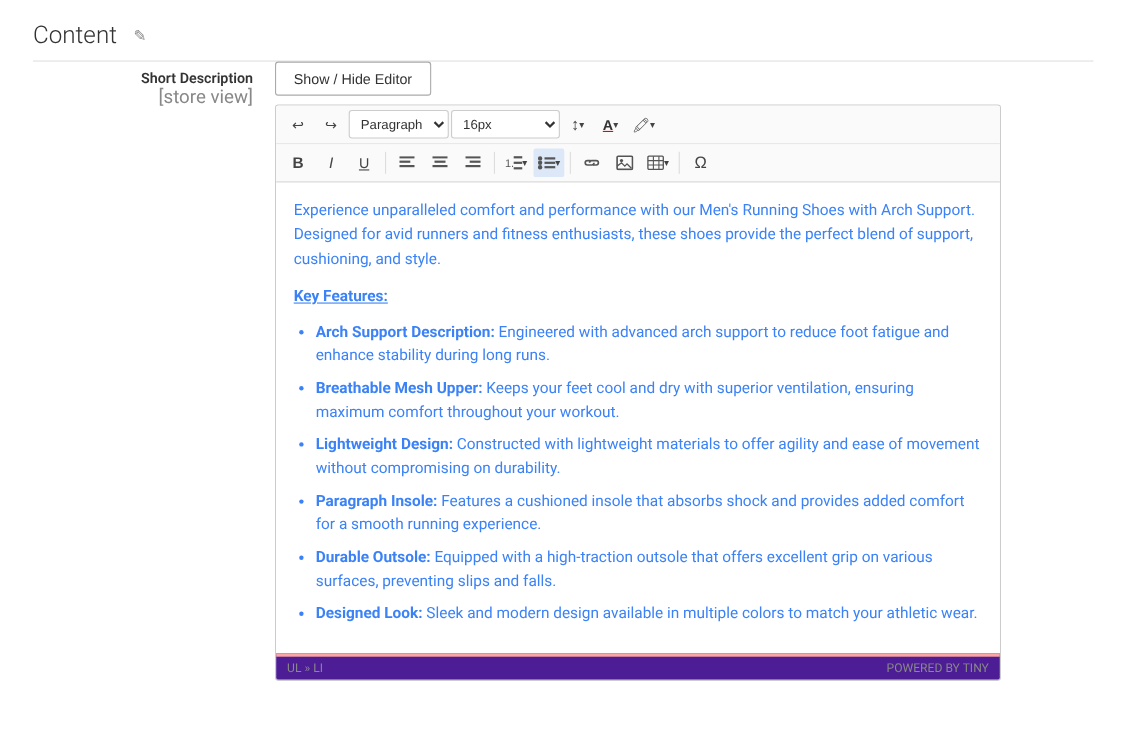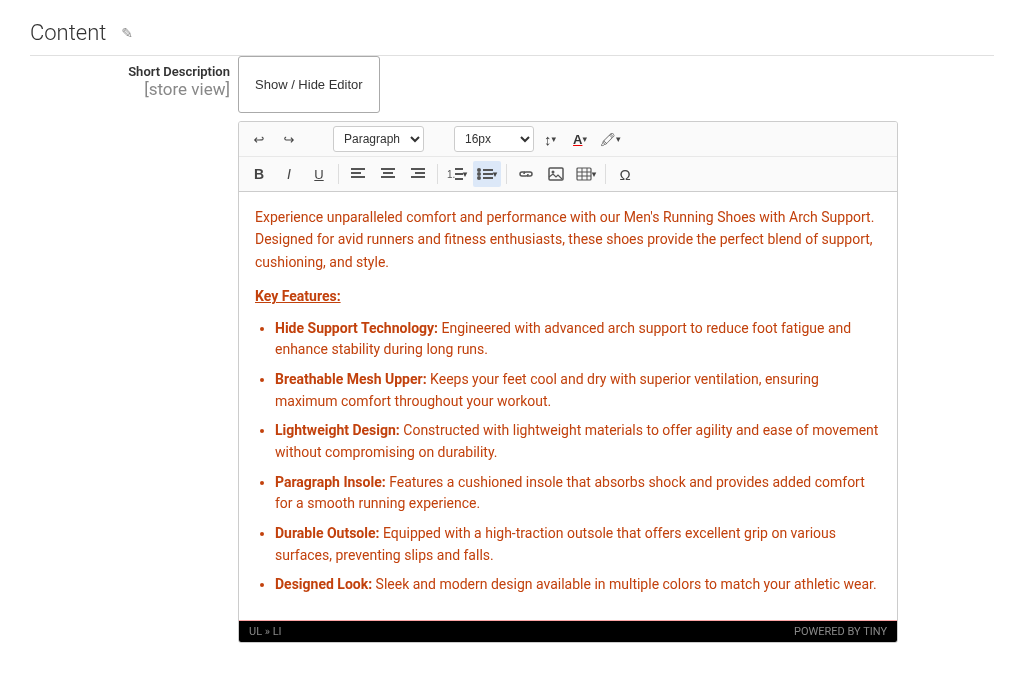--- a/index.html
+++ b/index.html
@@ -27,21 +27,21 @@
       color: #333;
     }
     .edit-icon {
       color: #888;
       font-size: 14px;
       cursor: pointer;
     }
     .field-row {
       display: flex;
       align-items: flex-start;
-      gap: 8px;
+      gap: 20px;
       margin-bottom: 16px;
     }
     .field-label-col {
       text-align: right;
       min-width: 200px;
       padding-top: 8px;
       flex-shrink: 0;
     }
     .field-label {
       font-size: 13px;
@@ -55,21 +55,21 @@
       display: block;
     }
     .field-content {
       flex: 1;
       max-width: 660px;
     }
     .show-hide-btn {
       background: #fff;
       border: 1px solid #aaa;
       border-radius: 3px;
-      padding: 20px 16px;
+      padding: 7px 16px;
       font-size: 13px;
       color: #333;
       cursor: pointer;
       margin-bottom: 8px;
       display: inline-block;
     }
     .editor-wrapper {
       border: 1px solid #ccc;
       border-radius: 3px;
       overflow: hidden;
@@ -114,32 +114,31 @@
     }
     .tb-select {
       border: 1px solid #ccc;
       border-radius: 3px;
       padding: 3px 6px;
       font-size: 12px;
       background: #fff;
       cursor: pointer;
       color: #333;
       height: 26px;
-      margin-left: 28px;
     }
     .tb-bold { font-weight: 700; font-size: 14px; }
     .tb-italic { font-style: italic; font-size: 14px; }
     .tb-underline { text-decoration: underline; font-size: 13px; }
     .editor-content {
       padding: 14px 16px;
       background: #fff;
       min-height: 360px;
       font-size: 14px;
       line-height: 1.6;
-      color: #c2410c;
+      color: #3b82f6;
     }
     .editor-content p {
       margin-bottom: 12px;
     }
     .editor-content .key-features {
       font-weight: 700;
       margin-bottom: 10px;
       text-decoration: underline;
     }
     .editor-content ul {
@@ -150,22 +149,22 @@
       margin-bottom: 8px;
       line-height: 1.55;
     }
     .editor-statusbar {
       display: flex;
       justify-content: space-between;
       align-items: flex-end;
       padding: 4px 10px;
       font-size: 11px;
       color: #888;
-      background: #000000;
-      border-top: 1px solid #fca5a5;
+      background: #4c1d95;
+      border-top: 3px solid #fca5a5;
     }
   </style>
 </head>
 <body>
 
 <div class="page">
 
   <div class="page-title-row">
     <h1 class="page-title">Content</h1>
     <span class="edit-icon">✎</span>
@@ -188,21 +187,21 @@
         <div class="toolbar">
 
           <div class="toolbar-row">
             <button class="tb-btn" title="Undo">↩</button>
             <button class="tb-btn" title="Redo">↪</button>
             <select class="tb-select">
               <option>Paragraph</option>
               <option>Heading 1</option>
               <option>Heading 2</option>
             </select>
-            <select class="tb-select" style="width:80px;">
+            <select class="tb-select" style="width:99px;">
               <option>16px</option>
               <option>12px</option>
               <option>14px</option>
               <option>18px</option>
             </select>
             <button class="tb-btn" title="Line Height">
               <span style="font-size:15px;">↕</span>
                 <span style="font-size:9px;">▾</span>
             </button>
             <button class="tb-btn" title="Font Color">
@@ -288,21 +287,21 @@
             </button>
             <div class="tb-separator"></div>
             <button class="tb-btn" title="Special Characters" style="font-size:15px;">Ω</button>
           </div>
         </div>
 
         <div class="editor-content" contenteditable="true" style="">
           <p>Experience unparalleled comfort and performance with our Men's Running Shoes with Arch Support. Designed for avid runners and fitness enthusiasts, these shoes provide the perfect blend of support, cushioning, and style.</p>
           <p class="key-features">Key Features:</p>
           <ul>
-            <li><strong>Hide Support Technology:</strong> Engineered with advanced arch support to reduce foot fatigue and enhance stability during long runs.</li>
+            <li><strong>Arch Support Description:</strong> Engineered with advanced arch support to reduce foot fatigue and enhance stability during long runs.</li>
             <li><strong>Breathable Mesh Upper:</strong> Keeps your feet cool and dry with superior ventilation, ensuring maximum comfort throughout your workout.</li>
             <li><strong>Lightweight Design:</strong> Constructed with lightweight materials to offer agility and ease of movement without compromising on durability.</li>
             <li><strong>Paragraph Insole:</strong> Features a cushioned insole that absorbs shock and provides added comfort for a smooth running experience.</li>
             <li><strong>Durable Outsole:</strong> Equipped with a high-traction outsole that offers excellent grip on various surfaces, preventing slips and falls.</li>
             <li><strong>Designed Look:</strong> Sleek and modern design available in multiple colors to match your athletic wear.</li>
           </ul>
         </div>
 
         <div class="editor-statusbar">
           <span>UL » LI</span>

